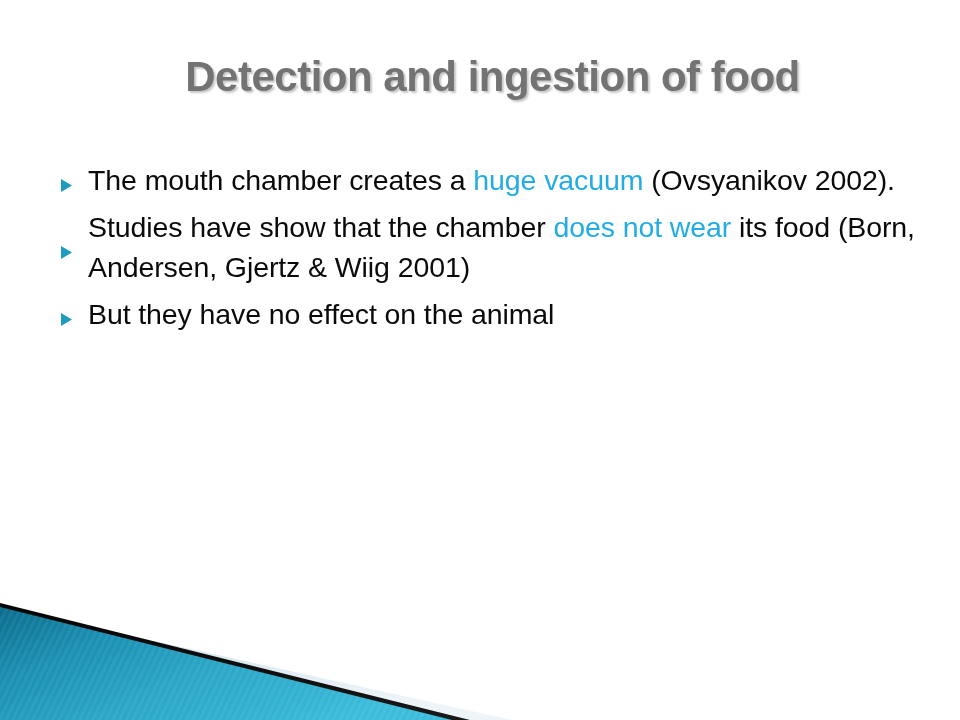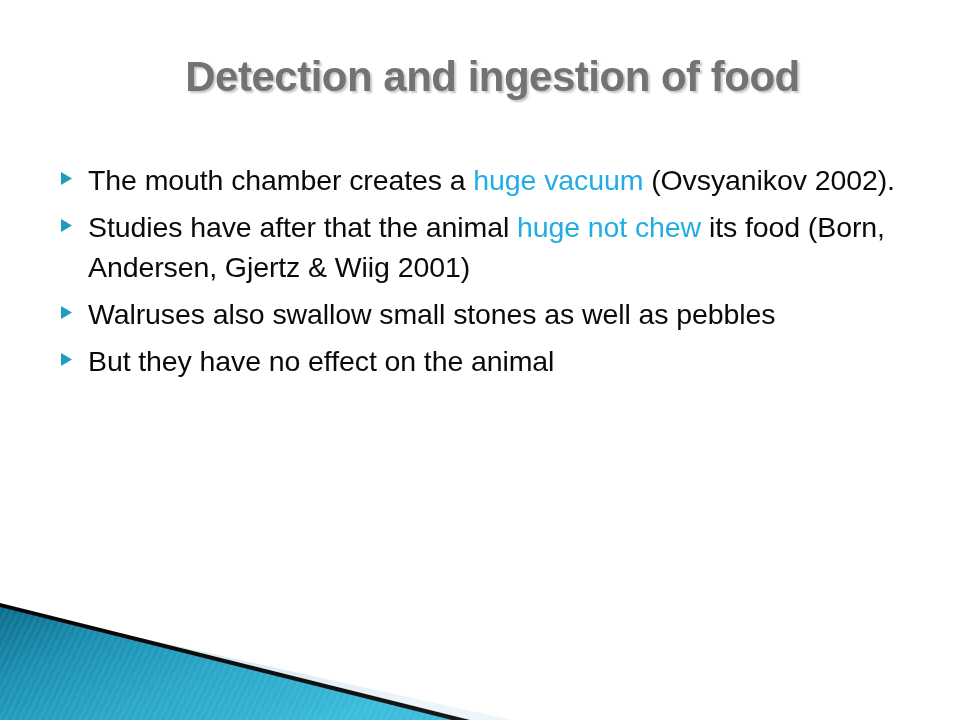--- a/index.html
+++ b/index.html
@@ -45,21 +45,21 @@
   
   .body-area {
     position: absolute;
     left: 60px;
     top: 160px;
     width: 870px;
   }
 
   .bullet-row {
     display: flex;
-    align-items: flex-start;
+    align-items: center;
     margin-bottom: 7px;
   }
 
   .bullet-marker {
     flex: 0 0 auto;
     width: 28px;
     padding-top: 11px;
     line-height: 0;
   }
   .bullet-marker svg {
@@ -129,32 +129,24 @@
     </div>
 
 
 
     <div class="bullet-row">
       <span class="bullet-marker">
         <svg width="13" height="15" viewBox="0 0 13 15" aria-hidden="true">
           <polygon points="1,1 12,7.5 1,14" fill="#1f9bbd"></polygon>
         </svg>
       </span>
-      <span class="bullet-text"><span>Studies have after that the animal </span><span class="hl">huge not chew</span><span> its food (Born, Andersen, Gjertz &amp; Wiig 2001)</span></span>
+      <span class="bullet-text"><span>Studies have show that the chamber </span><span class="hl">does not wear</span><span> its food (Born, Andersen, Gjertz &amp; Wiig 2001)</span></span>
     </div>
 
 
-    <div class="bullet-row">
-      <span class="bullet-marker">
-        <svg width="13" height="15" viewBox="0 0 13 15" aria-hidden="true">
-          <polygon points="1,1 12,7.5 1,14" fill="#1f9bbd"></polygon>
-        </svg>
-      </span>
-      <span class="bullet-text"><span>Walruses also swallow small stones as well as pebbles</span></span>
-    </div>
 
     <div class="bullet-row">
       <span class="bullet-marker">
         <svg width="13" height="15" viewBox="0 0 13 15" aria-hidden="true">
           <polygon points="1,1 12,7.5 1,14" fill="#1f9bbd"></polygon>
         </svg>
       </span>
       <span class="bullet-text"><span>But they have no effect on the animal</span></span>
     </div>
 

